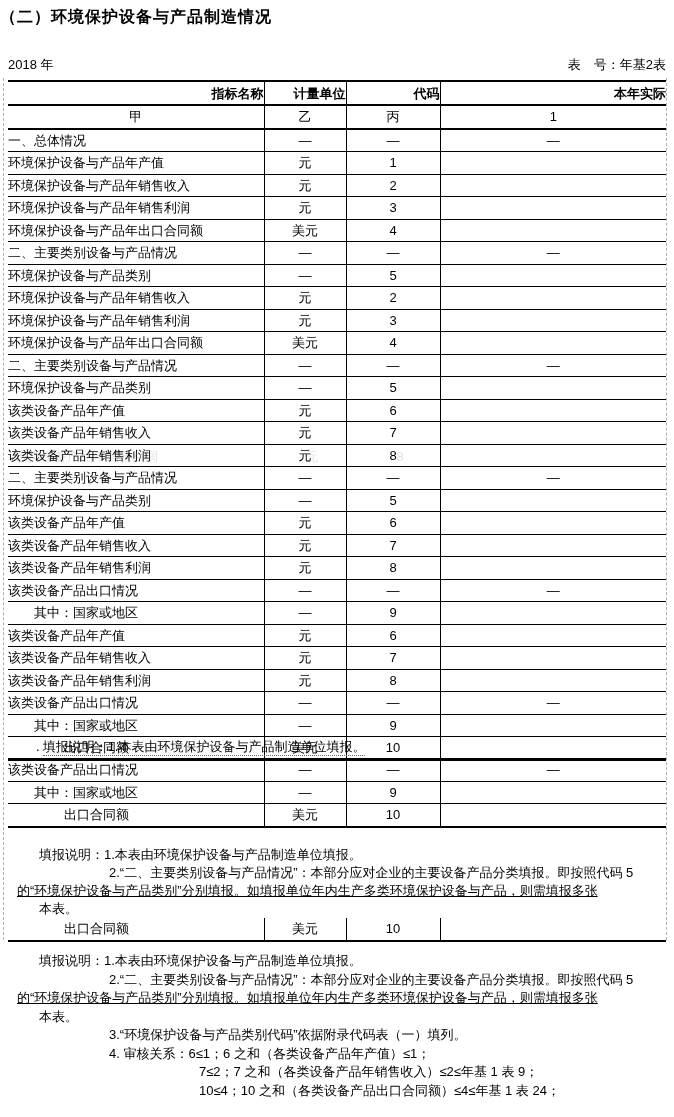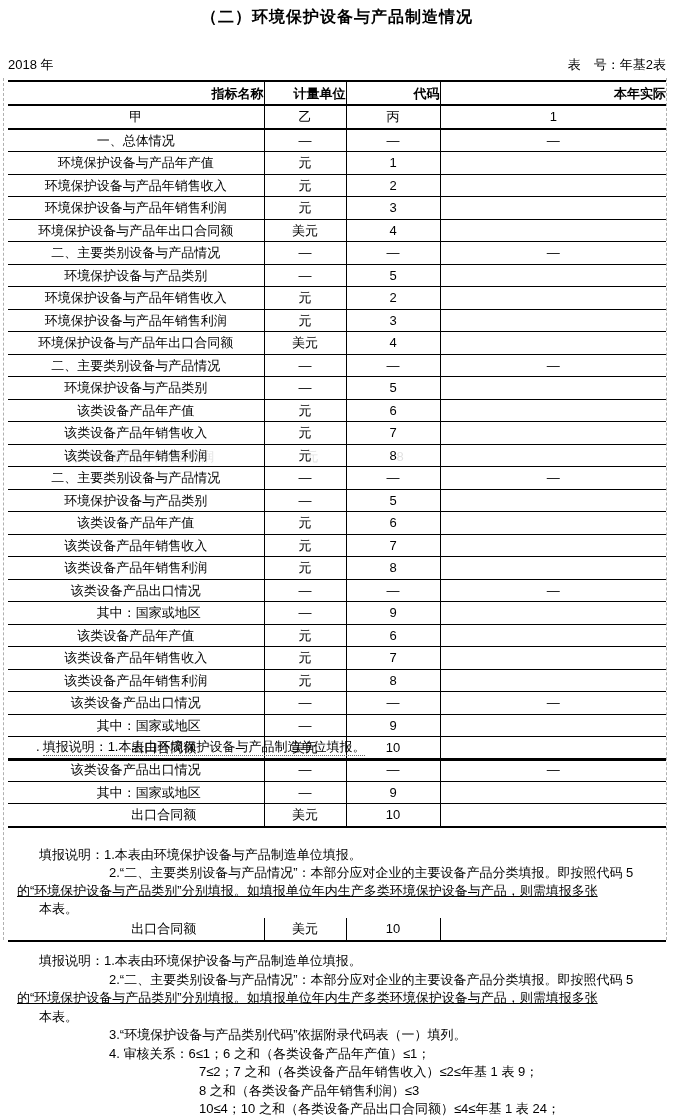--- a/index.html
+++ b/index.html
@@ -1,19 +1,19 @@
 <!DOCTYPE html>
 <html><head>
 <meta charset="utf-8">
 <style>
   html,body{margin:0;padding:0;background:#fff;}
   body{font-family:"Liberation Sans","DejaVu Sans",sans-serif;color:#000;}
   .page{position:relative;width:674px;height:1117px;background:#fff;overflow:hidden;}
 
-  .form-title{position:absolute;top:7px;left:0;width:674px;text-align:center;
+  .form-title{position:absolute;top:7px;left:0;width:674px;text-align:left;
     font-size:16px;font-weight:bold;letter-spacing:1px;}
 
   .meta{position:absolute;top:56px;left:8px;width:658px;height:18px;font-size:13px;}
   .year{text-align:left;}
   .formno{position:absolute;right:0;top:0;}
 
   .pagebreak{position:absolute;top:78px;height:862px;width:0;border-left:1px dashed #b0b0b0;}
   .pagebreak.pb-left{left:3px;}
   .pagebreak.pb-right{left:666px;}
 
@@ -30,21 +30,21 @@
   #segA .shrow td{border-bottom:2px solid #000;text-align:center;}
   #segA tbody tr:last-child td{border-bottom:2px solid #000;}
 
   #segB{top:758px;}
   #segB tbody tr:last-child td{border-bottom:2px solid #000;}
 
   #segC{top:918px;}
   #segC td{border-top:none;}
   #segC tbody tr:last-child td{border-bottom:2px solid #000;}
 
-  .c-label{text-align:center;padding-left:10px;}
+  .c-label{text-align:left;padding-left:10px;}
   .c-center{text-align:center;}
   td.ind-1{padding-left:26px;}
   td.ind-2{padding-left:56px;}
   tr.row-artifact td{text-shadow:7px 1px 0 rgba(0,0,0,0.12);}
 
   .stitch{position:absolute;left:36px;top:739px;font-size:13px;line-height:16px;white-space:nowrap;}
   .stitch .txt{border-bottom:1px dotted #666;padding-bottom:1px;}
   .stitch .dots{margin-right:3px;}
 
   .notes{position:absolute;left:9px;width:662px;font-size:13px;}
@@ -322,17 +322,16 @@
   </table>
 
   <div class="notes" id="notes2">
       <div class="note-line ind-n1">填报说明：1.本表由环境保护设备与产品制造单位填报。</div>
       <div class="note-line ind-n2">2.“二、主要类别设备与产品情况”：本部分应对企业的主要设备产品分类填报。即按照代码 5</div>
       <div class="note-line ind-n0">的“环境保护设备与产品类别”分别填报。如填报单位年内生产多类环境保护设备与产品，则需填报多张</div>
       <div class="note-line ind-n1">本表。</div>
       <div class="note-line ind-n2">3.“环境保护设备与产品类别代码”依据附录代码表（一）填列。</div>
       <div class="note-line ind-n2">4. 审核关系：6≤1；6 之和（各类设备产品年产值）≤1；</div>
       <div class="note-line ind-n3">7≤2；7 之和（各类设备产品年销售收入）≤2≤年基 1 表 9；</div>
-      <div class="note-line ind-n3">8 之和（各类设备产品年销售利润）≤3</div>
       <div class="note-line ind-n3">10≤4；10 之和（各类设备产品出口合同额）≤4≤年基 1 表 24；</div>
     </div>
 
 </div>
 
 </body></html>

